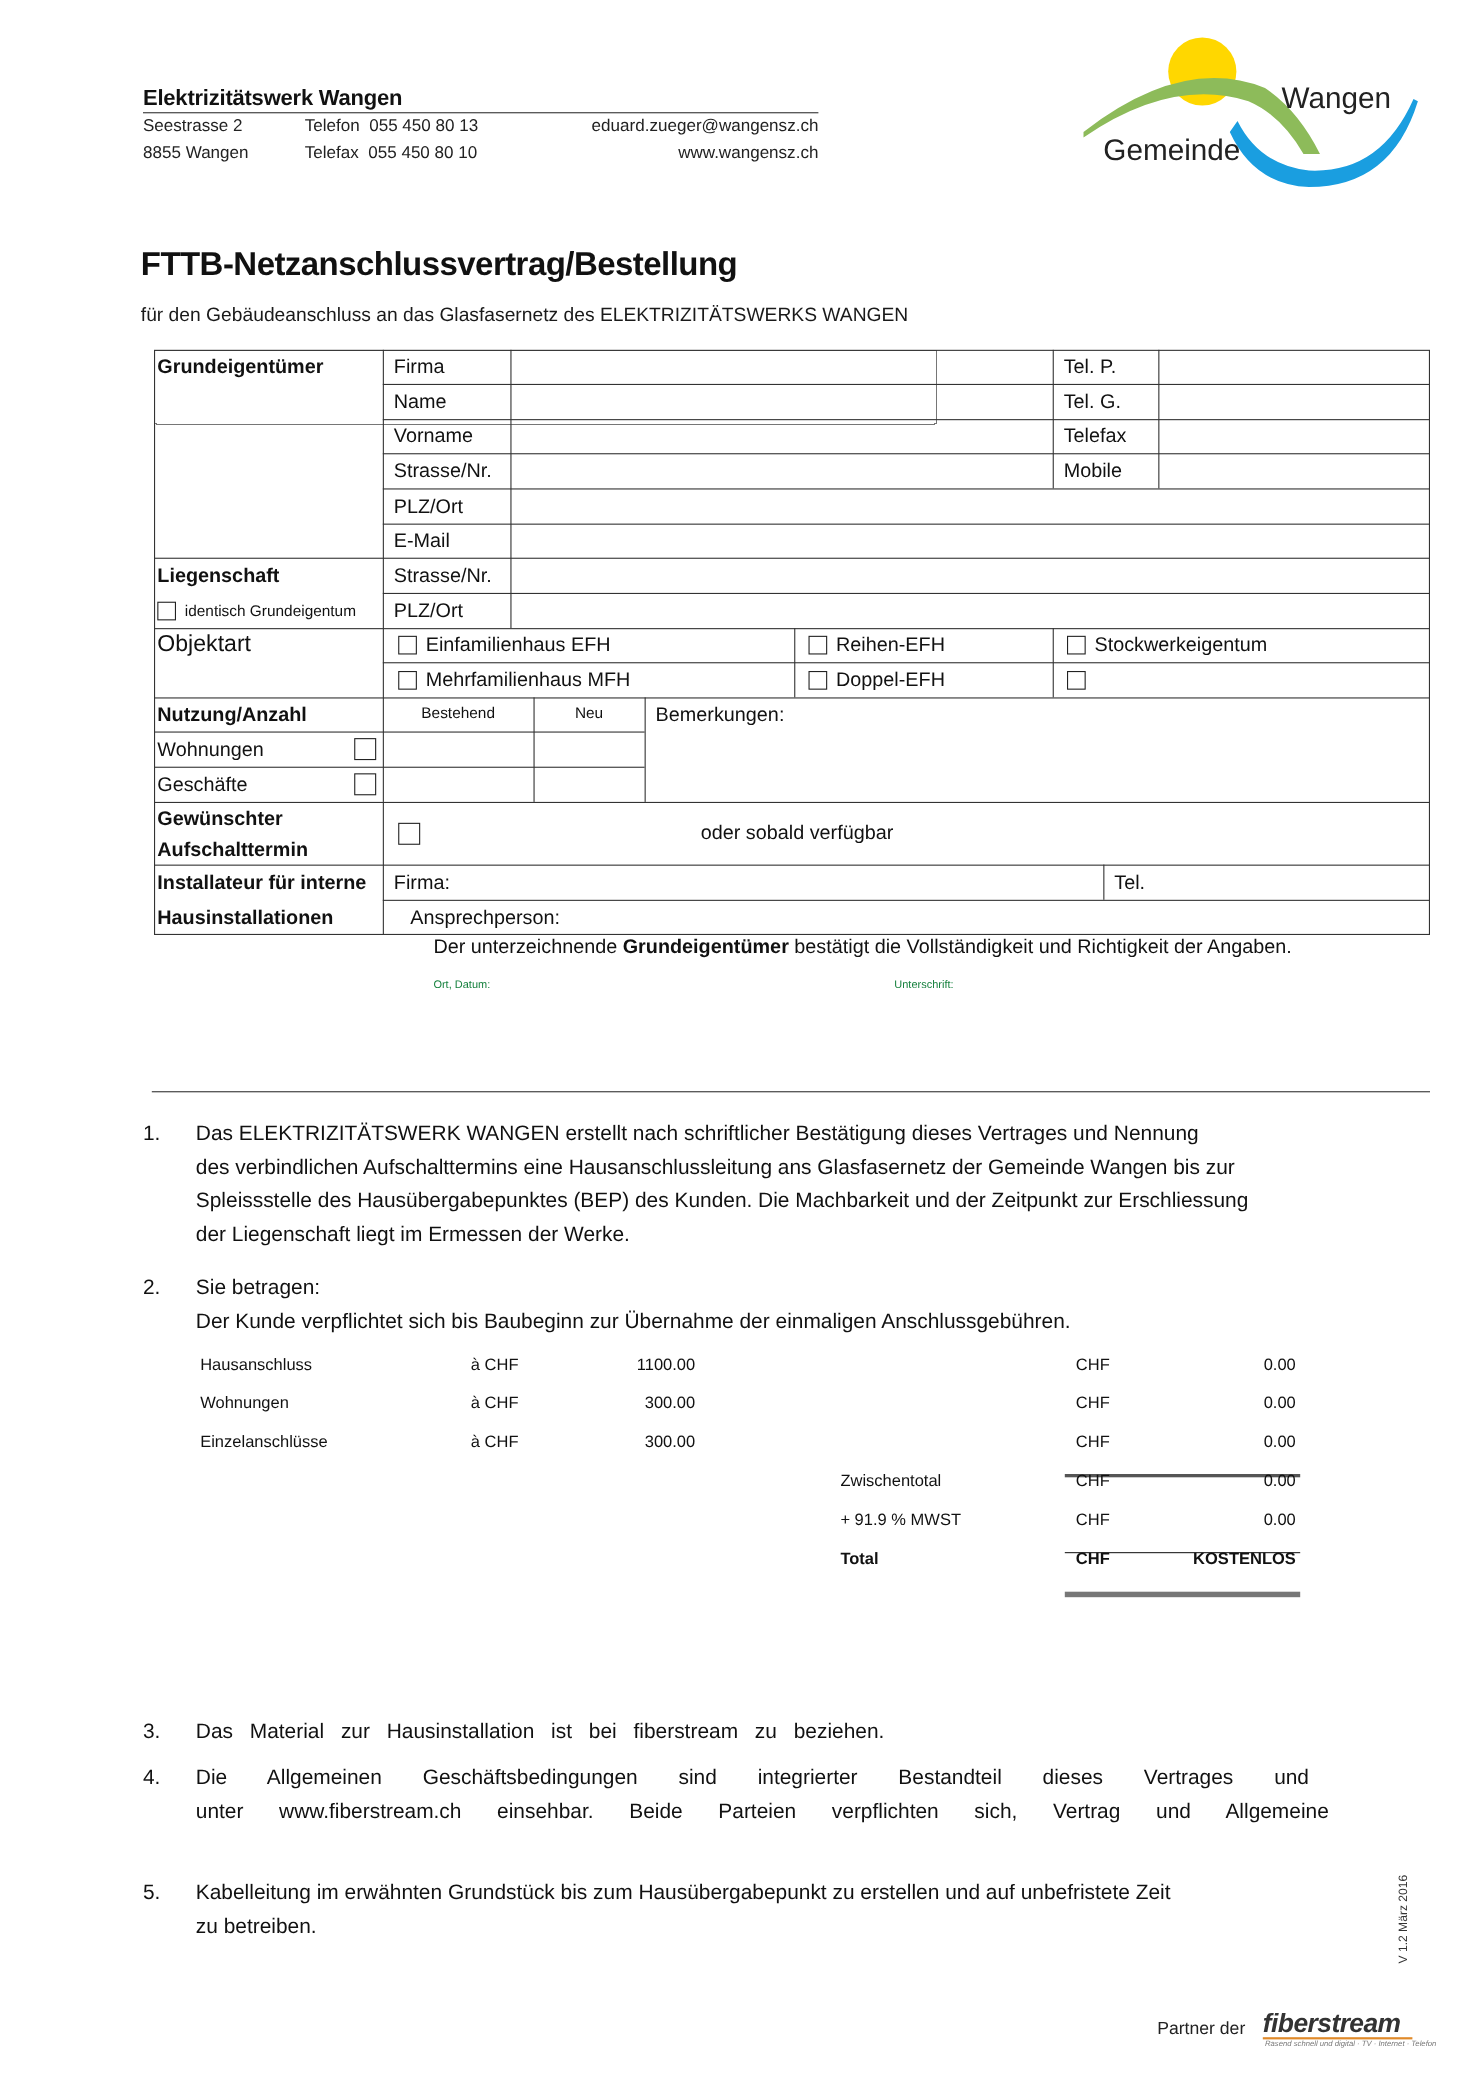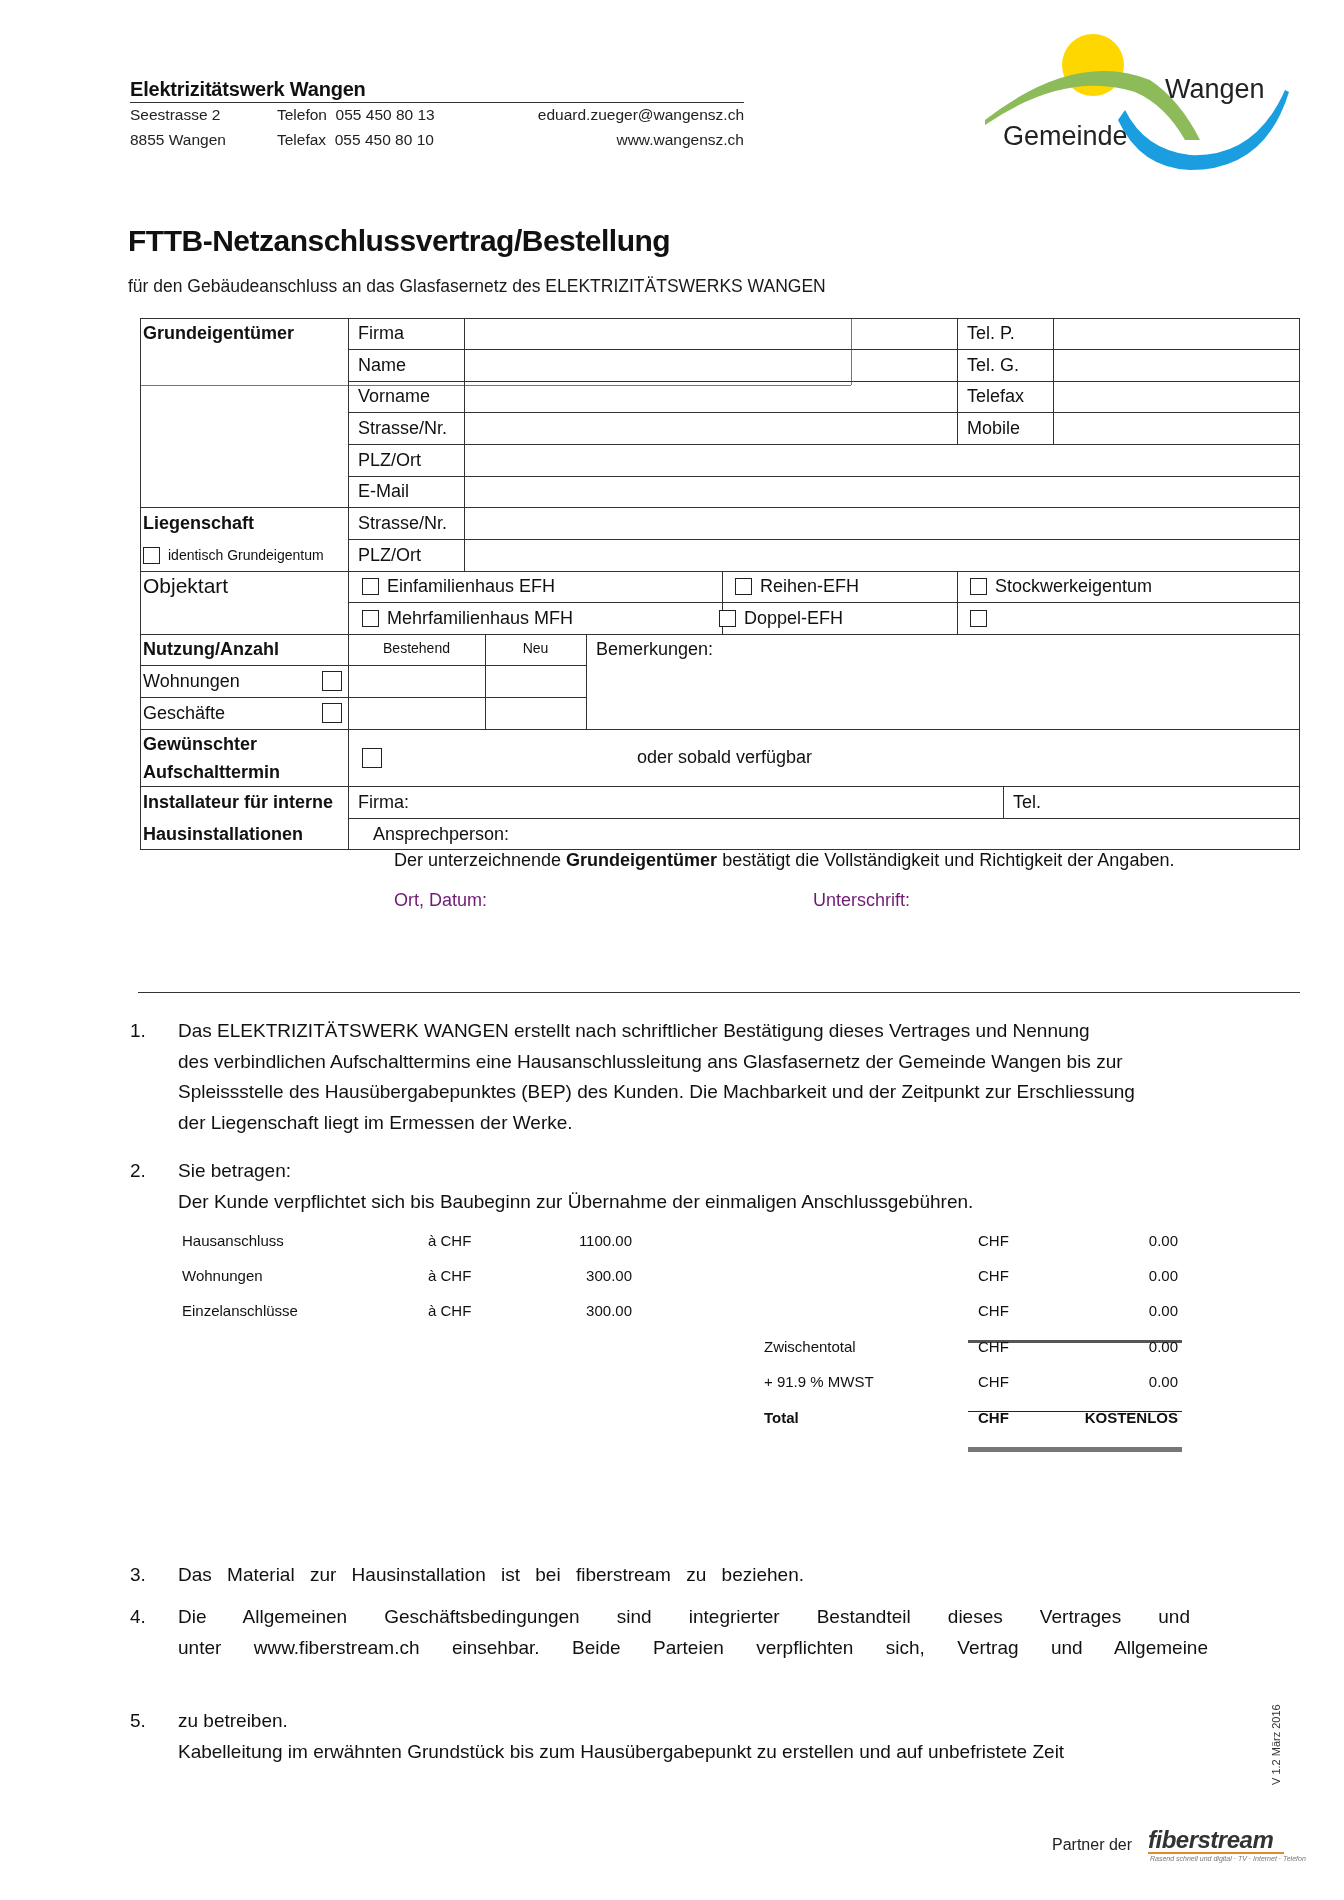--- a/index.html
+++ b/index.html
@@ -26,21 +26,21 @@
   .bold { font-weight:bold; }
   .small { font-size:21px; }
   .tiny { font-size:14px; }
   .cb { display:inline-block; width:17px; height:17px; border:1.6px solid #222; box-sizing:border-box;
         margin-right:8px; background:#fff; vertical-align:middle; }
   .cb.lg { width:20px; height:20px; }
   input.field { position:absolute; border:none; background:transparent; outline:none; font-size:16px;
                 font-family:"Liberation Sans", sans-serif; padding:0 6px; box-sizing:border-box; }
   
   .confirm { left:394px; top:850px; font-size:18px; white-space:nowrap; }
-  .sig-label { font-size:18px; color:#701a75; }
+  .sig-label { font-size:10px; color:#15803d; }
   .divider { left:138px; top:992px; width:1162px; height:0; border-top:1.8px solid #333; }
   
   .term-num { left:130px; font-size:19px; }
   .term-text { left:178px; width:1120px; font-size:19px; line-height:30.5px; color:#111; }
   .justify { text-align:justify; text-align-last:justify; }
   
   .fee { font-size:15px; white-space:nowrap; }
   .right { text-align:right; }
   .rule-thick { position:absolute; height:0; border-top:3px solid #555; }
   .rule-thin { position:absolute; height:0; border-top:1.6px solid #222; }
@@ -166,21 +166,21 @@
       <span>Reihen-EFH</span>
   </div>
   <div class="cell" style="left:820px;top:253px;height:31px;">
     <span class="cb"></span>
       <span>Stockwerkeigentum</span>
   </div>
   <div class="cell" style="left:212px;top:284px;height:32px;">
     <span class="cb"></span>
       <span>Mehrfamilienhaus MFH</span>
   </div>
-  <div class="cell" style="left:569px;top:284px;height:32px;">
+  <div class="cell" style="left:585px;top:284px;height:32px;">
     <span class="cb"></span>
       <span>Doppel-EFH</span>
   </div>
   <div class="cell" style="left:820px;top:284px;height:32px;">
     <span class="cb"></span>
       <span></span>
   </div>
 
   
   <div class="cell bold" style="left:0;top:316px;height:31px;padding-left:3px;">Nutzung/Anzahl</div>
@@ -283,21 +283,21 @@
 </div>
 
 <div class="abs term-num" style="top:1606px;">4.</div>
 <div class="abs term-text" style="top:1602px;width:1012px;">
   <div class="justify">Die Allgemeinen Geschäftsbedingungen sind integrierter Bestandteil dieses Vertrages und</div>
   <div class="justify" style="width:1030px;">unter www.fiberstream.ch einsehbar. Beide Parteien verpflichten sich, Vertrag und Allgemeine</div>
 </div>
 
 <div class="abs term-num" style="top:1710px;">5.</div>
 <div class="abs term-text" style="top:1706px;">
+  <div>Kabelleitung im erwähnten Grundstück bis zum Hausübergabepunkt zu erstellen und auf unbefristete Zeit</div>
   <div>zu betreiben.</div>
-  <div>Kabelleitung im erwähnten Grundstück bis zum Hausübergabepunkt zu erstellen und auf unbefristete Zeit</div>
 </div>
 
 <div class="abs version" style="top:1785px;">V 1.2 März 2016</div>
 <div class="abs partner">Partner der</div>
 <div class="abs fs-logo">fiberstream</div>
 <div class="abs fs-bar"></div>
 <div class="abs fs-sub">Rasend schnell und digital · TV · Internet · Telefon</div>
 
 </body></html>

